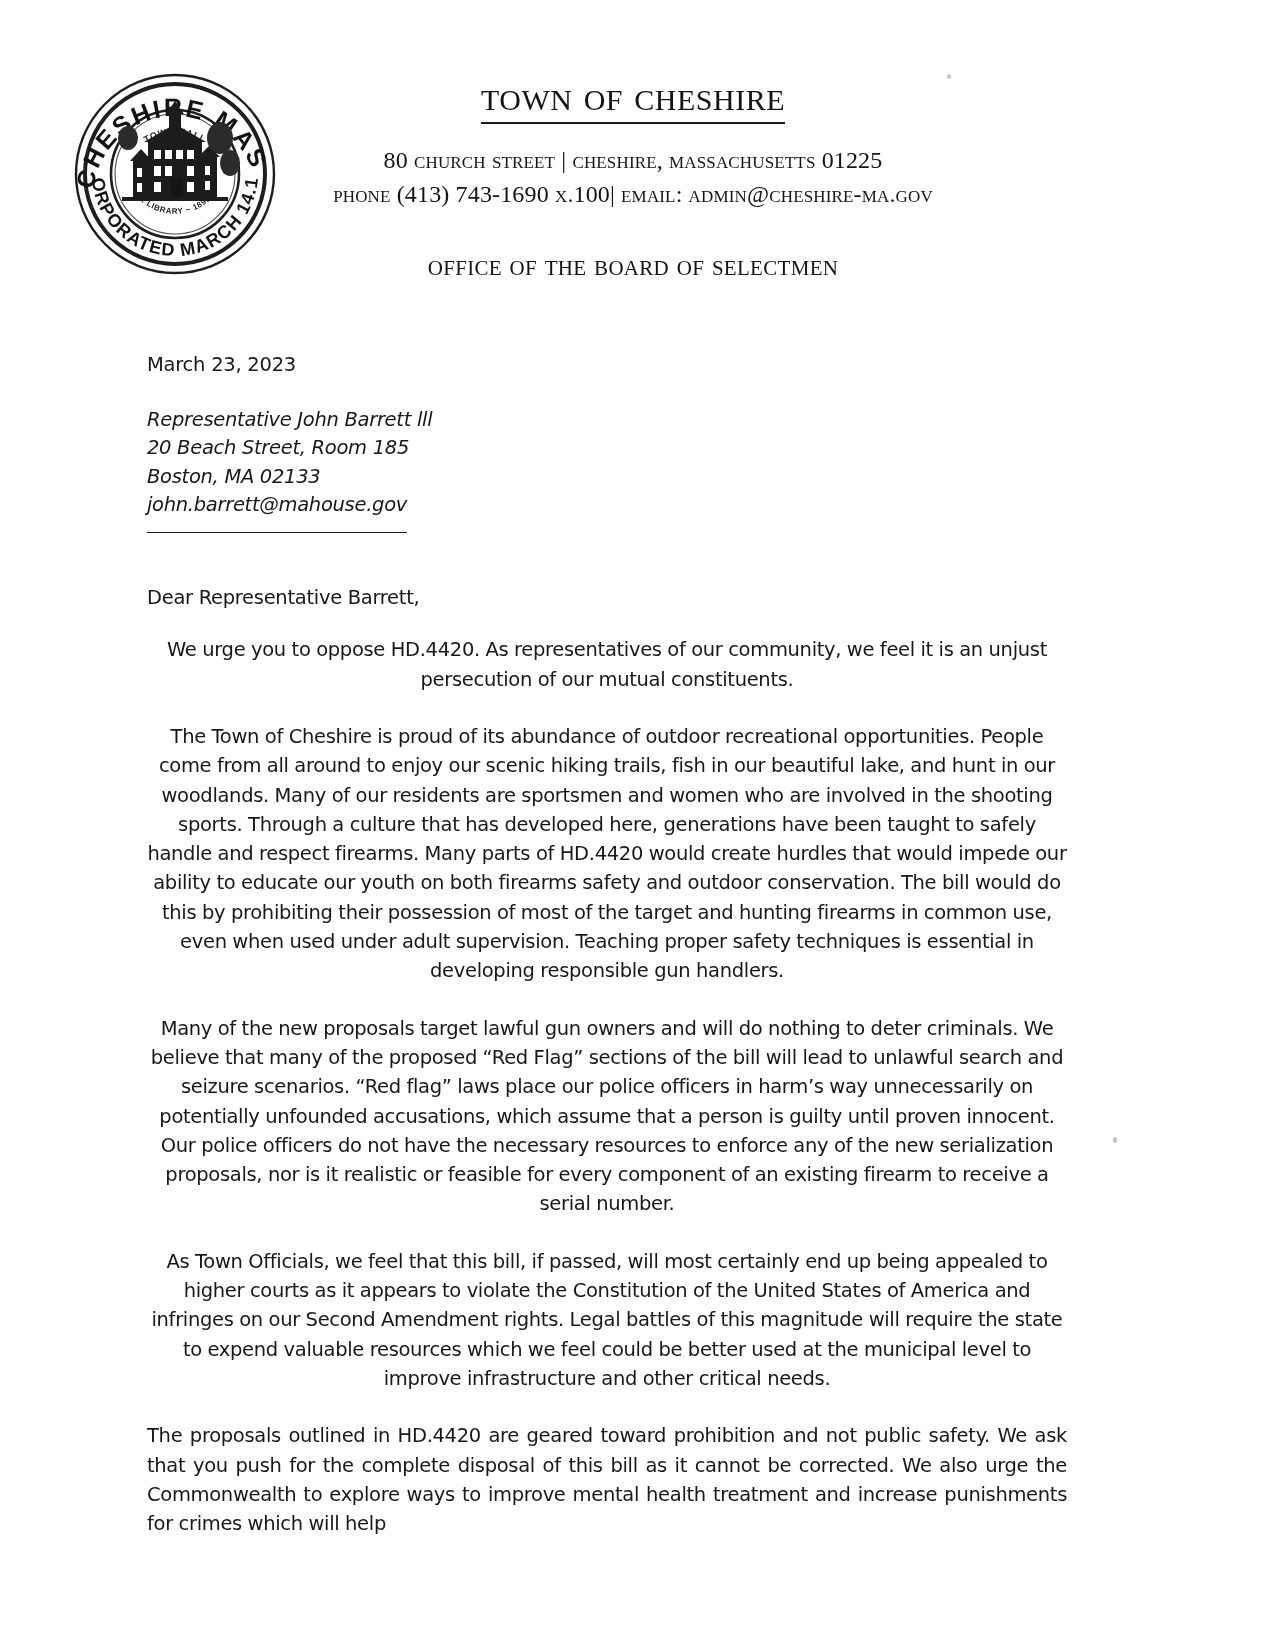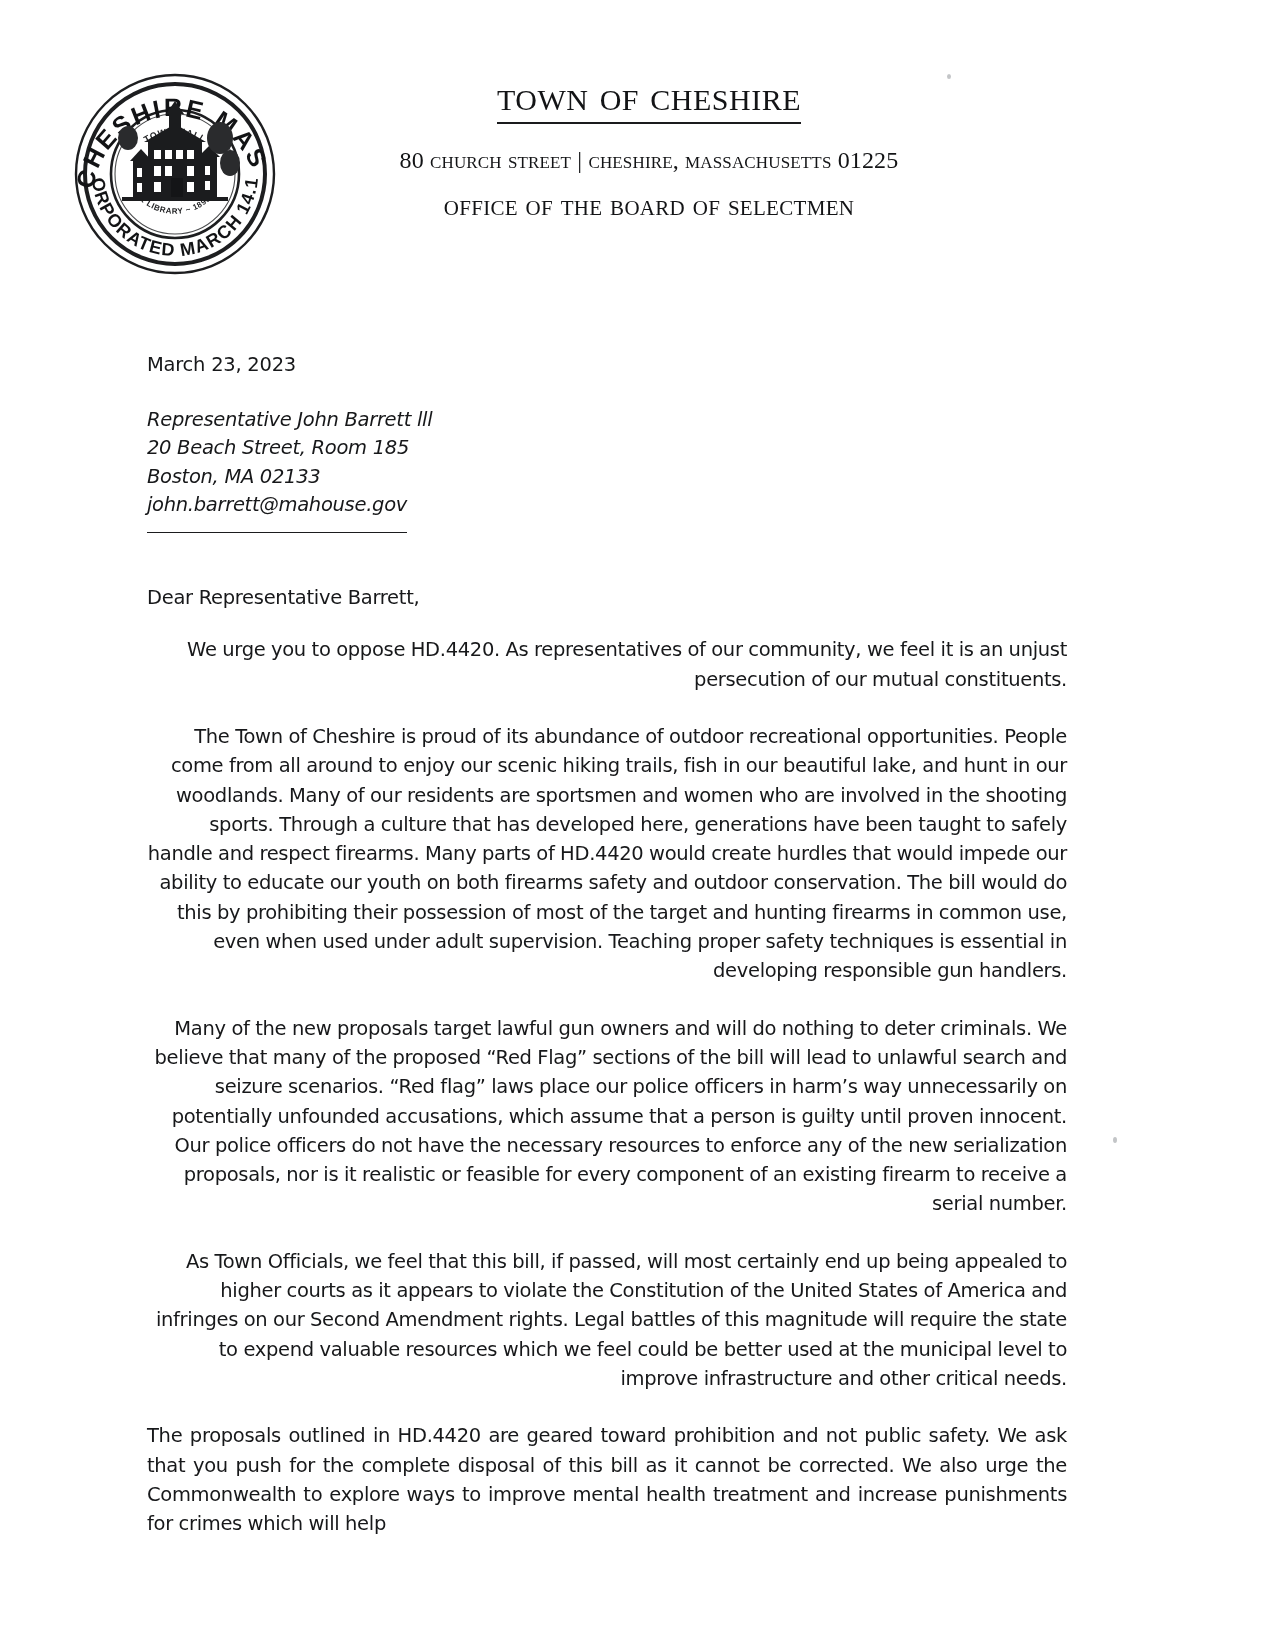--- a/index.html
+++ b/index.html
@@ -31,21 +31,21 @@
     position: absolute;
     left: 70px;
     top: 34px;
     width: 210px;
     height: 212px;
   }
   .seal svg { display: block; }
 
   .head-text {
     position: absolute;
-    left: 304px;
+    left: 288px;
     top: 38px;
     width: 690px;
     text-align: center;
     font-family: "Liberation Serif", serif;
     color: #131416;
   }
 
   .org-title {
     font-size: 43px;
     letter-spacing: 0.5px;
@@ -73,21 +73,21 @@
     font-size: 17.5px;
     font-variant: small-caps;
     text-transform: lowercase;
     letter-spacing: 0.4px;
     display: inline-block;
     border-bottom: 1.3px solid #24262a;
     padding-bottom: 1px;
   }
 
   .office-line {
-    margin-top: 12px;
+    margin-top: 38px;
     font-size: 29.5px;
     font-variant: small-caps;
     text-transform: lowercase;
     letter-spacing: 0.3px;
     white-space: nowrap;
   }
 
   
   .body-wrap {
     position: absolute;
@@ -128,21 +128,21 @@
     font-size: 19.5px;
     line-height: 1.0;
     letter-spacing: -0.3px;
   }
 
   p.para {
     margin: 0;
     font-size: 19.5px;
     line-height: 29.3px;
     letter-spacing: -0.32px;
-    text-align: right;
+    text-align: center;
     word-spacing: -0.2px;
   }
   p.para.gap-md { margin-top: 28px; }
   p.para.justify { text-align: justify; }
 
   
   .speck {
     position: absolute;
     background: #b9bbbd;
     border-radius: 50%;
@@ -215,20 +215,21 @@
         </g>
         <rect x="52" y="129" width="106" height="4" fill="#1b1c1e"></rect>
       </svg>
     </div>
 
     <div class="head-text">
       <div class="org-title">Town of Cheshire</div>
 
       <div class="addr-block">
         <div class="addr-line">80 Church Street | Cheshire, Massachusetts 01225</div>
+        <div class="addr-line">Phone (413) 743-1690 x.100| Email:  admin@cheshire-ma.gov</div>
       </div>
 
 
       <div class="office-line">Office of the Board of Selectmen</div>
     </div>
   </div>
 
   <div class="body-wrap">
 
     <div class="date">March 23, 2023</div>

